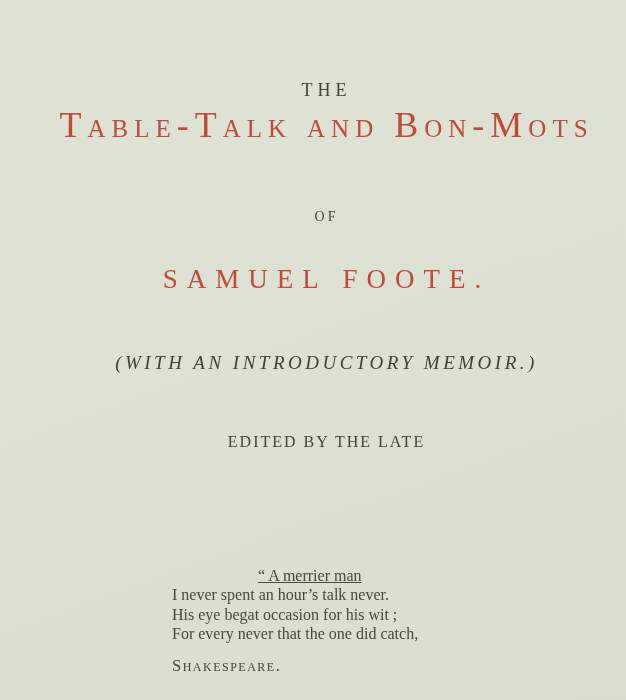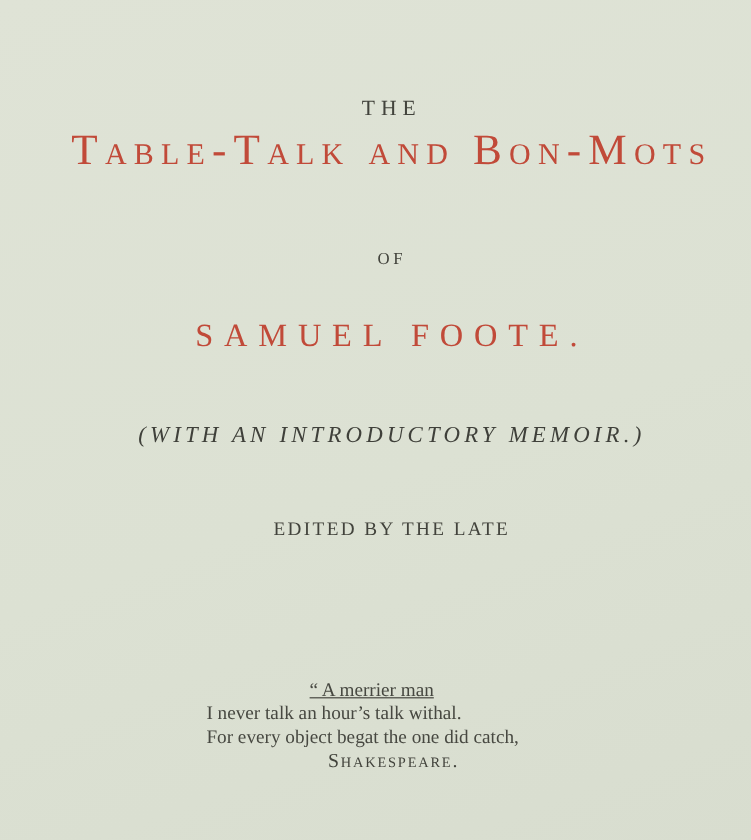--- a/index.html
+++ b/index.html
@@ -87,22 +87,22 @@
     color: #474841;
   }
   .epigraph .qline {
     white-space: nowrap;
   }
   .epigraph .qline.first {
     padding-left: 86px;
     text-decoration: underline;
   }
   .attribution {
-    margin-top: 0;
-    text-align: center;
+    margin-top: 13px;
+    text-align: left;
     padding-right: 4px;
     font-variant: small-caps;
     letter-spacing: 1.5px;
     font-size: 16.5px;
     color: #42433c;
   }
 </style>
 </head>
 <body>
 
@@ -116,18 +116,19 @@
 
   <h2 class="line author-name">SAMUEL FOOTE.</h2>
 
   <p class="line memoir-note">(WITH AN INTRODUCTORY MEMOIR.)</p>
 
   <p class="line edited-by-line">EDITED BY THE LATE</p>
 
 
   <blockquote class="epigraph">
     <div class="qline first">“ A merrier man</div>
-    <div class="qline">I never talk an hour’s talk withal.</div>
-    <div class="qline">For every object begat the one did catch,</div>
+    <div class="qline">I never spent an hour’s talk never.</div>
+    <div class="qline">His eye begat occasion for his wit ;</div>
+    <div class="qline">For every never that the one did catch,</div>
     <div class="attribution">Shakespeare.</div>
   </blockquote>
 
 </div>
 
 </body></html>

